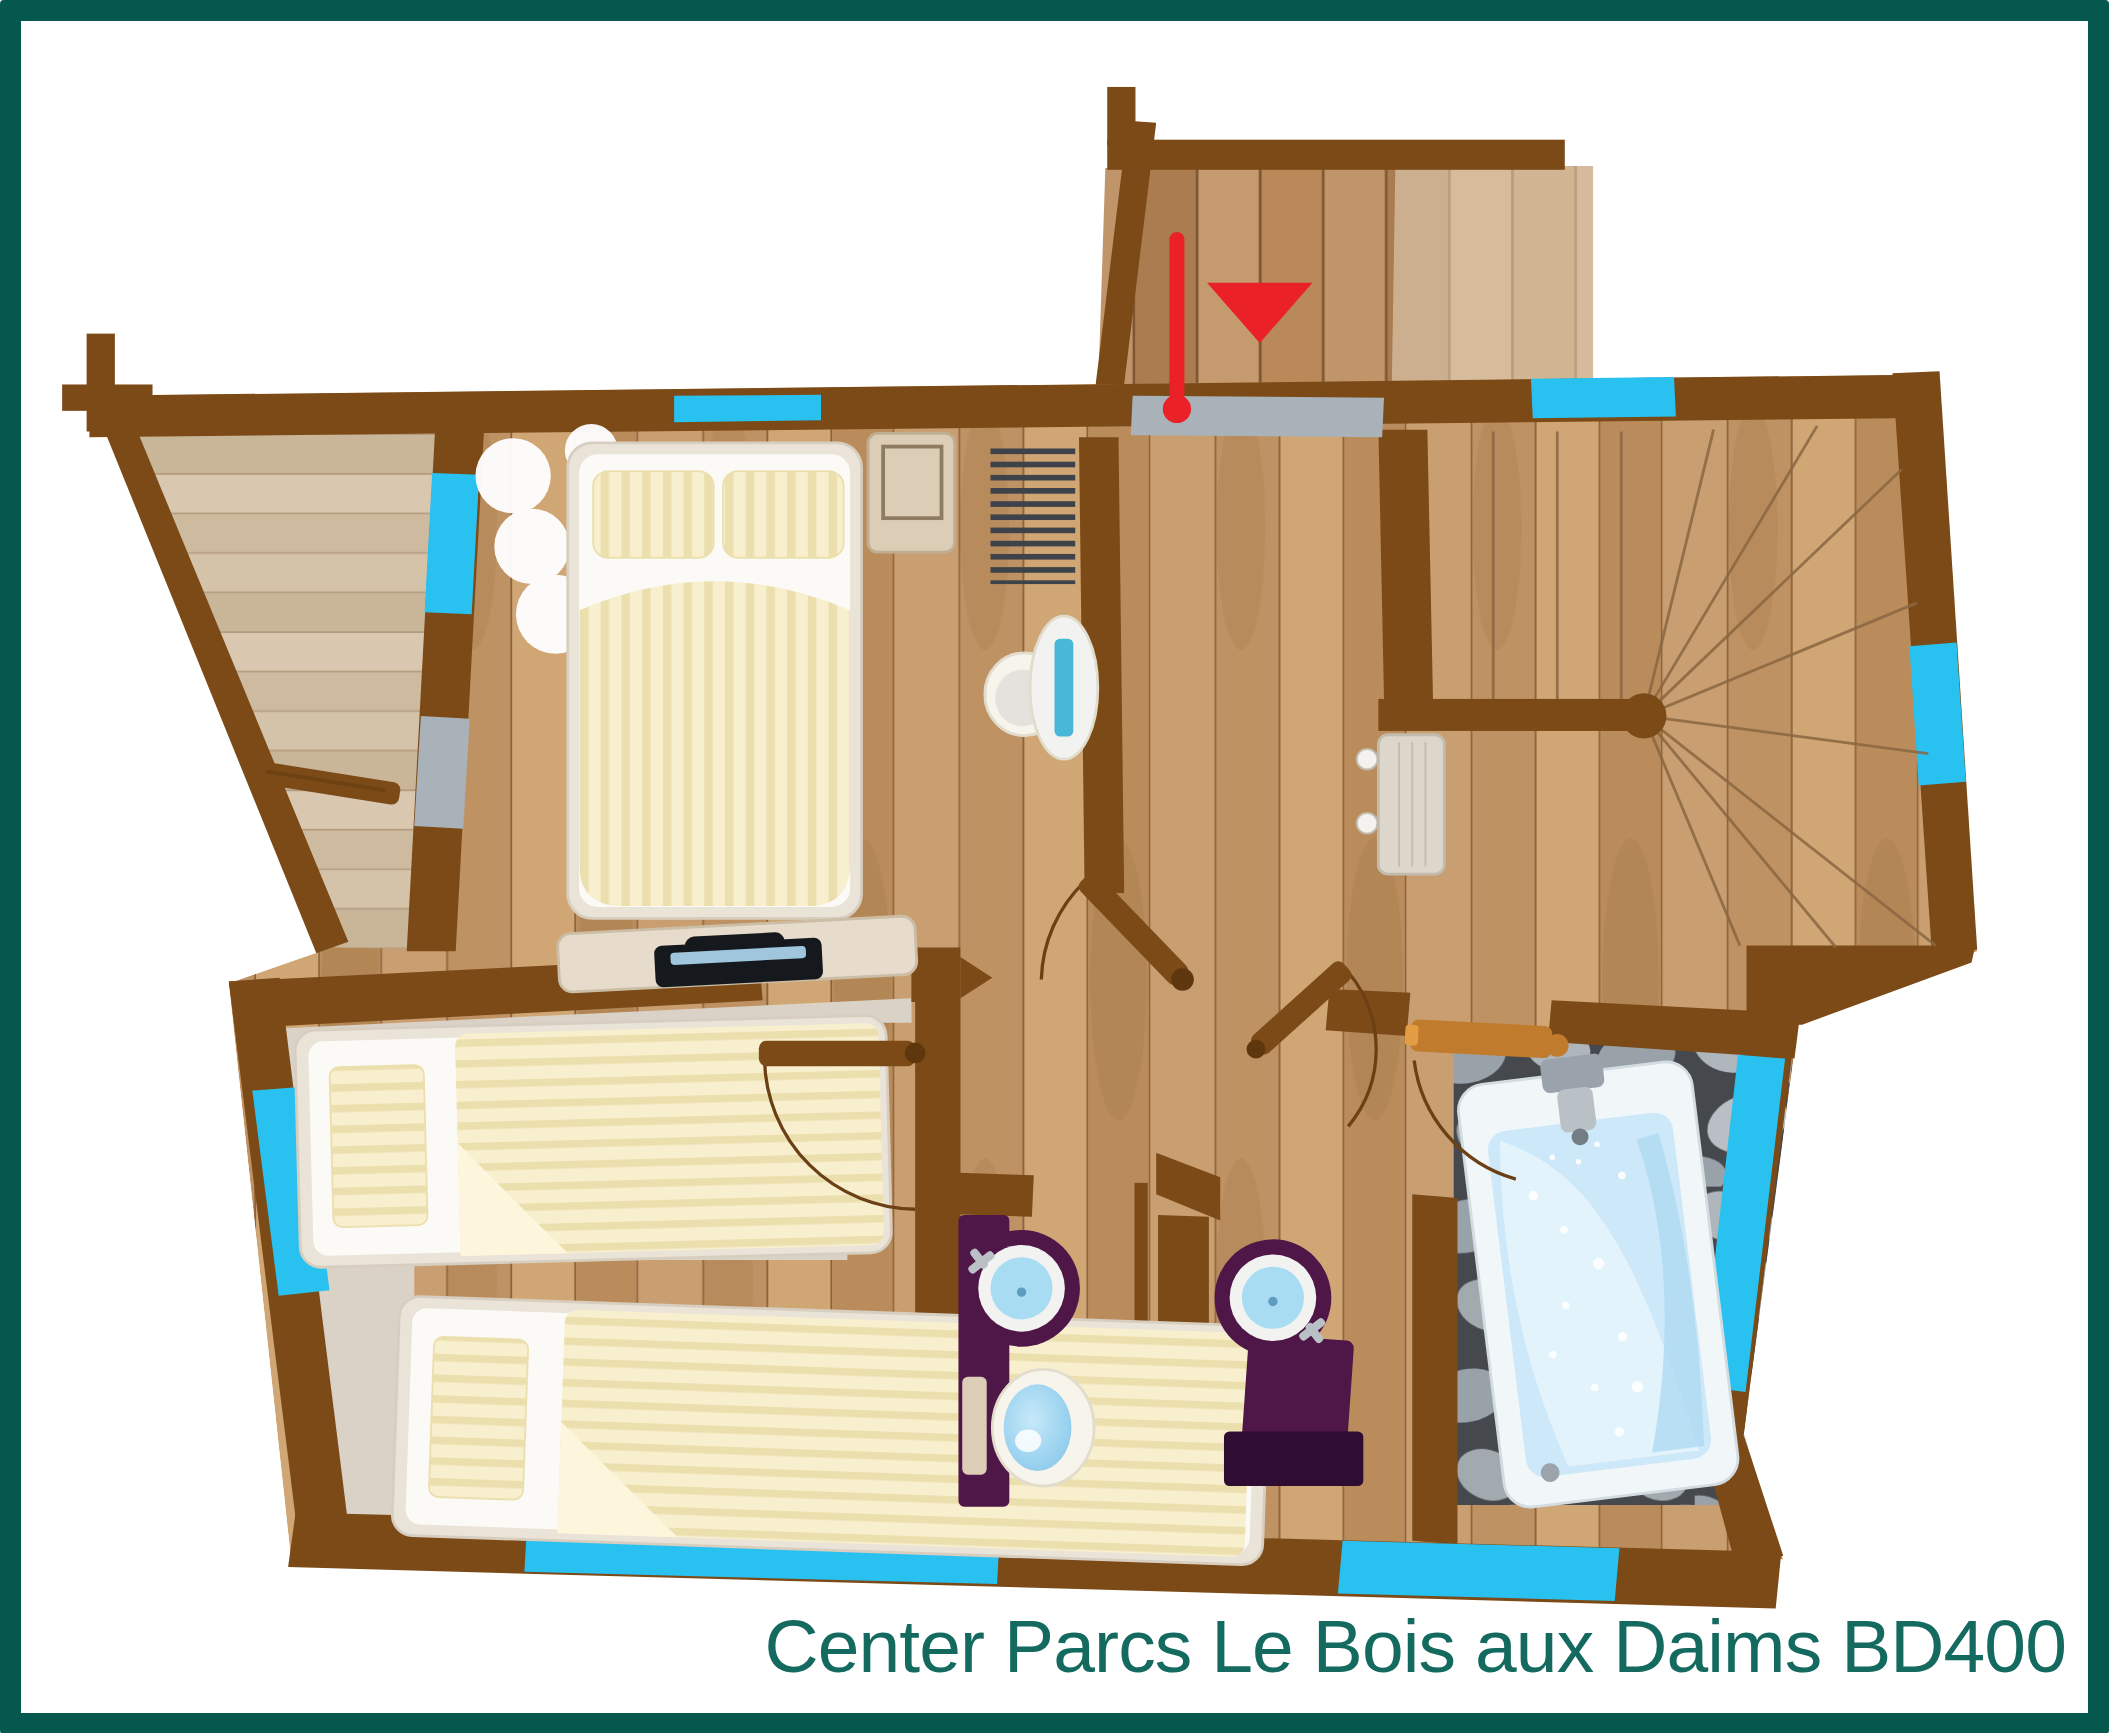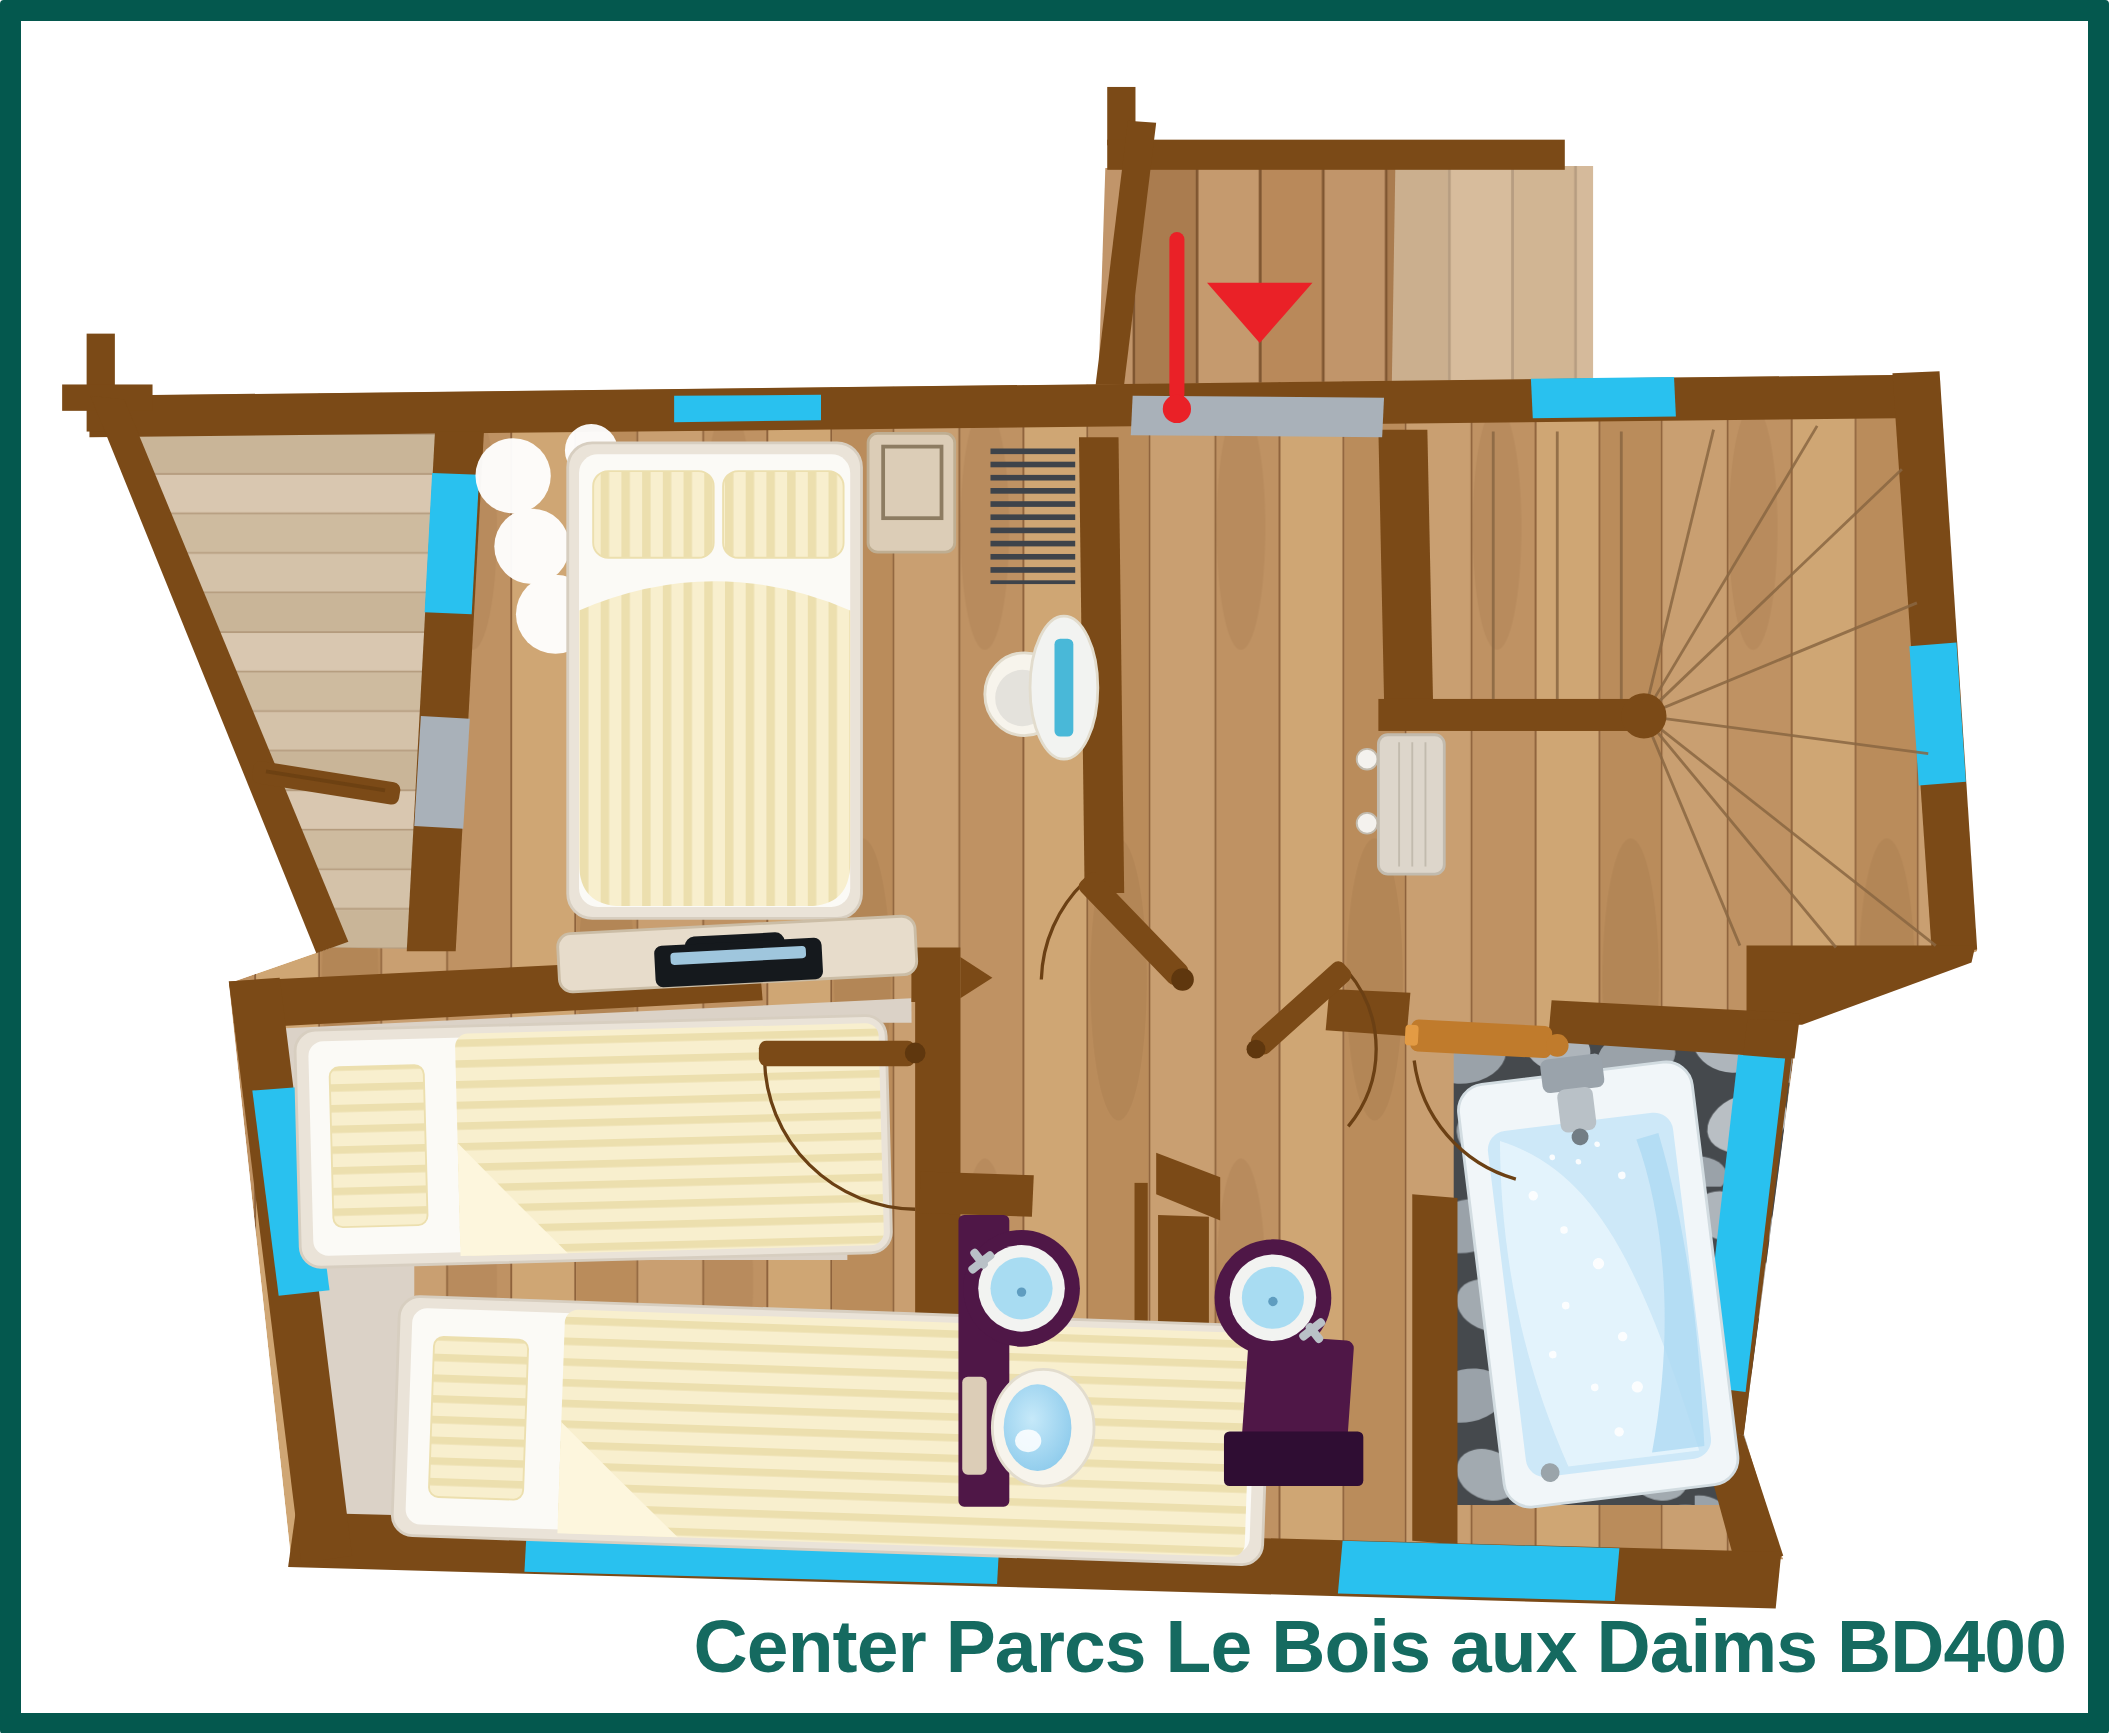--- a/index.html
+++ b/index.html
@@ -1,21 +1,21 @@
 <!DOCTYPE html>
 <html style="--frame: #04584e; --caption: #156a60; --wall: #7b4a17; --wall_deep: #5f370e; --window: #29c1ef; --threshold: #a9b1b9; --red: #ea2127; --orange_door: #c07b2c; --orange_door_hi: #e39b44; --wood_a: #cfa674; --wood_b: #ba8c5b; --wood_c: #c99f71; --wood_d: #bf9263; --wood_seam: #8d613b; --terrace_a: #d9c7b0; --terrace_b: #cebb9f; --terrace_c: #d4c2a9; --terrace_d: #c9b598; --terrace_seam: #b49b7d; --deck_a: #b9895a; --deck_b: #c1956a; --deck_c: #aa7c4f; --deck_d: #c59a6e; --deck_seam: #7f5631; --deck_light: #e6d8c2; --carpet: #dbd2c7; --stone_gap: #45494d; --stone_a: #aeb5bb; --stone_b: #9aa2a9; --stone_c: #b9bfc4; --stone_d: #a2aab0; --bed_frame: #eae3d8; --bed_frame_edge: #d7cec0; --mattress: #fbfaf6; --cream: #f8efce; --cream_stripe: #ecdfae; --duvet_fold: #fdf6dd; --purple: #4f1747; --purple_deep: #2f0d33; --sink_rim: #f2f3f1; --sink_blue: #a8dcf2; --toilet: #f7f4ec; --toilet_edge: #e2dccd; --water_hi: #c6e9f9; --water_lo: #86c7ea; --tub_rim: #f1f6f9; --tub_rim_edge: #d2dce1; --tub_basin: #cde8f8; --tub_leaf: #e6f4fc; --tub_deep: #aed9f2; --chrome: #9aa3ab; --chrome_dark: #727d85; --chrome_light: #b9c1c7; --slat: #3e434a; --stair_line: #8a6742; --arc: #6b4014; --bench: #ddd6cb; --bench_edge: #c2bbae; --knob: #f4f2ee; --towel: #49b8d8; --nightstand: #dccdb7; --nightstand_edge: #bfae92; --frame_line: #8d7c62; --dresser: #e7dccb; --dresser_edge: #cbbda6; --laptop: #15191d; --laptop_screen: #9fc6dd;font-size:15px"><head>
 <meta charset="utf-8">
 <style>
   html,body{margin:0;padding:0;background:#e8e8e8;}
   .page{position:relative;width:2109px;height:1734px;background:#ffffff;overflow:hidden;
         font-family:"Liberation Sans",sans-serif;}
   .frame{position:absolute;inset:0;border:21px solid var(--frame);border-radius:3.8px;background:#ffffff;}
   .plan-svg{position:absolute;left:0;top:0;width:2109px;height:1734px;}
   .caption{position:absolute;right:43px;top:1603px;color:var(--caption);
-           font-size:75px;letter-spacing:-0.9px;white-space:nowrap;font-weight:700;}
+           font-size:75px;letter-spacing:-0.9px;white-space:nowrap;font-weight:400;}
 </style>
 </head>
 <body>
 
 <div class="page">
   <div class="frame"></div>
 
   <svg class="plan-svg" viewBox="0 0 2240 1841" xmlns="http://www.w3.org/2000/svg">
     <defs>
       <clipPath id="planClip">

